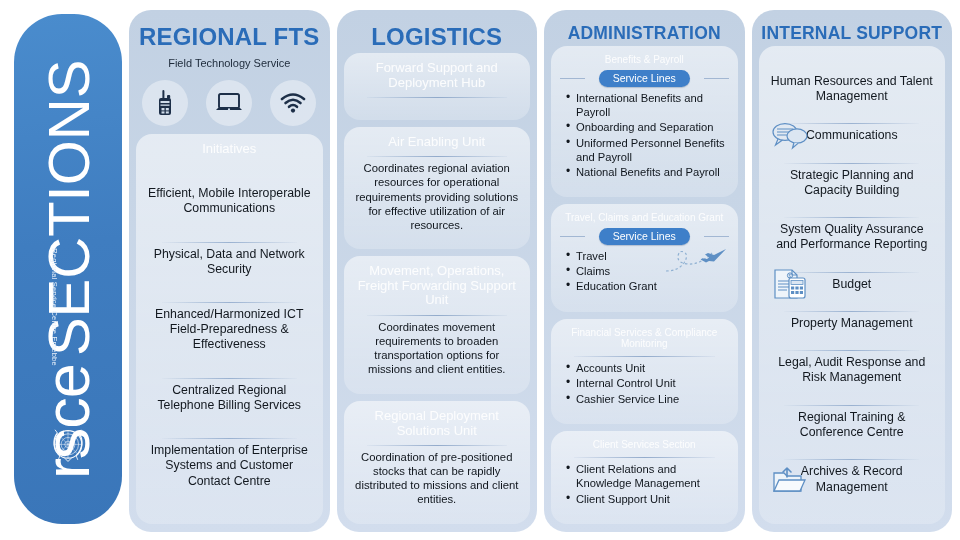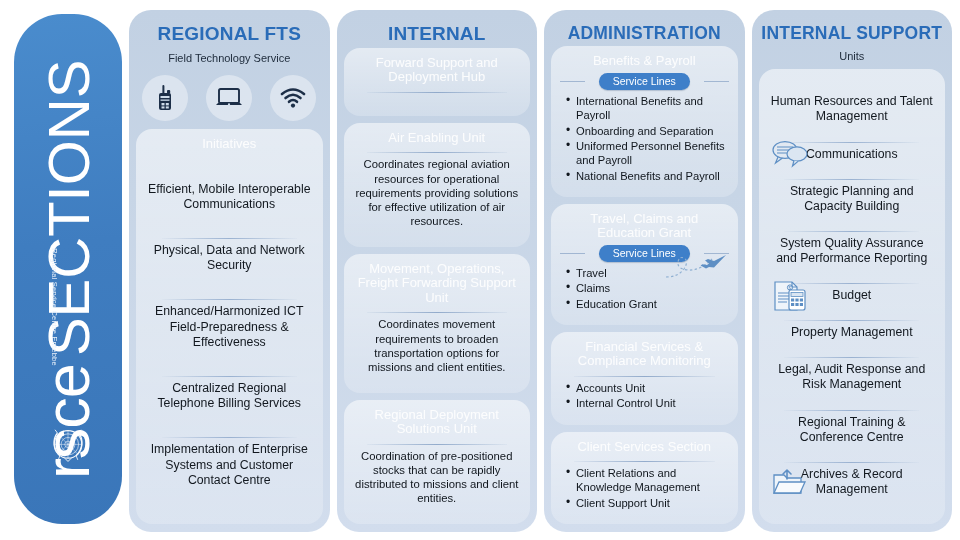--- a/index.html
+++ b/index.html
@@ -83,21 +83,21 @@
     background: linear-gradient(180deg,#c2d1e3 0%, #c7d5e6 35%, #d2dded 100%);
     padding: 8px 7px 8px 7px;
     display: flex;
     flex-direction: column;
     min-width: 0;
   }
   .col-head {
     text-align: center;
     color: #2a6cb8;
     font-weight: bold;
-    font-size: 19px;
+    font-size: 24px;
     letter-spacing: .2px;
     line-height: 1.05;
     padding-top: 6px;
     white-space: nowrap;
   }
   .col-head.small { font-size: 17.5px; }
   .col-sub {
     text-align: center;
     color: #1d2a3a;
     font-size: 11px;
@@ -137,21 +137,21 @@
   .panel.grow { flex: 1 1 auto; display: flex; flex-direction: column; }
 
   .panel-title {
     text-align: center;
     font-size: 13px;
     color: rgba(255,255,255,.82);
     line-height: 1.12;
     padding: 1px 0 3px 0;
     text-shadow: 0 0 1px rgba(255,255,255,.35);
   }
-  .panel-title.tiny { font-size: 13px; }
+  .panel-title.tiny { font-size: 10px; }
 
   
   .rule {
     height: 1px;
     background: linear-gradient(90deg, rgba(150,175,205,.1), rgba(120,150,190,.75), rgba(150,175,205,.1));
     margin: 4px 14px;
   }
 
   
   .stack {
@@ -314,21 +314,21 @@
           <div class="stack-item">Physical, Data and Network Security</div>
           <div class="stack-item">Enhanced/Harmonized ICT Field-Preparedness &amp; Effectiveness</div>
           <div class="stack-item">Centralized Regional Telephone Billing Services</div>
           <div class="stack-item">Implementation of Enterprise Systems and Customer Contact Centre</div>
         </div>
       </div>
     </div>
   </div>
 
   <div class="col">
-    <div class="col-head">INTERNAL</div>
+    <div class="col-head">LOGISTICS</div>
     <div class="col-body">
 
       <div class="panel grow">
         <div class="panel-title">Forward Support and Deployment Hub</div>
         <div class="rule"></div>
       </div>
 
       <div class="panel grow">
         <div class="panel-title">Air Enabling Unit</div>
         <div class="rule"></div>
@@ -386,38 +386,38 @@
           <path d="M62 8 L50 14 L44 12 L41 13.6 L45 16.6 L43 18 L38.4 17.2 L36.6 18.6 L42 21.6 L45 20 L50 20.6 Z" fill="#5e8fc4"></path>
         </svg>
       </div>
 
       <div class="panel grow">
         <div class="panel-title tiny">Financial Services &amp; Compliance Monitoring</div>
         <div class="rule"></div>
         <ul class="bullets">
           <li>Accounts Unit</li>
           <li>Internal Control Unit</li>
+          <li>Cashier Service Line</li>
         </ul>
       </div>
 
       <div class="panel grow">
         <div class="panel-title tiny">Client Services Section</div>
         <div class="rule"></div>
         <ul class="bullets">
           <li>Client Relations and Knowledge Management</li>
           <li>Client Support Unit</li>
         </ul>
       </div>
 
     </div>
   </div>
 
   <div class="col">
     <div class="col-head small">INTERNAL SUPPORT</div>
-    <div class="col-sub">Units</div>
     <div class="col-body">
       <div class="panel grow">
         <div class="stack">
 
           <div class="stack-item">Human Resources and Talent Management</div>
 
           <div class="stack-item relbox">
             <svg class="inline-ic" width="42" height="30" viewBox="0 0 42 30">
               <ellipse cx="15" cy="11" rx="12" ry="8.4" fill="none" stroke="#5e8fc4" stroke-width="1.2"></ellipse>
               <path d="M8 18 L5.5 24 L12.5 19" fill="none" stroke="#5e8fc4" stroke-width="1.2"></path>

